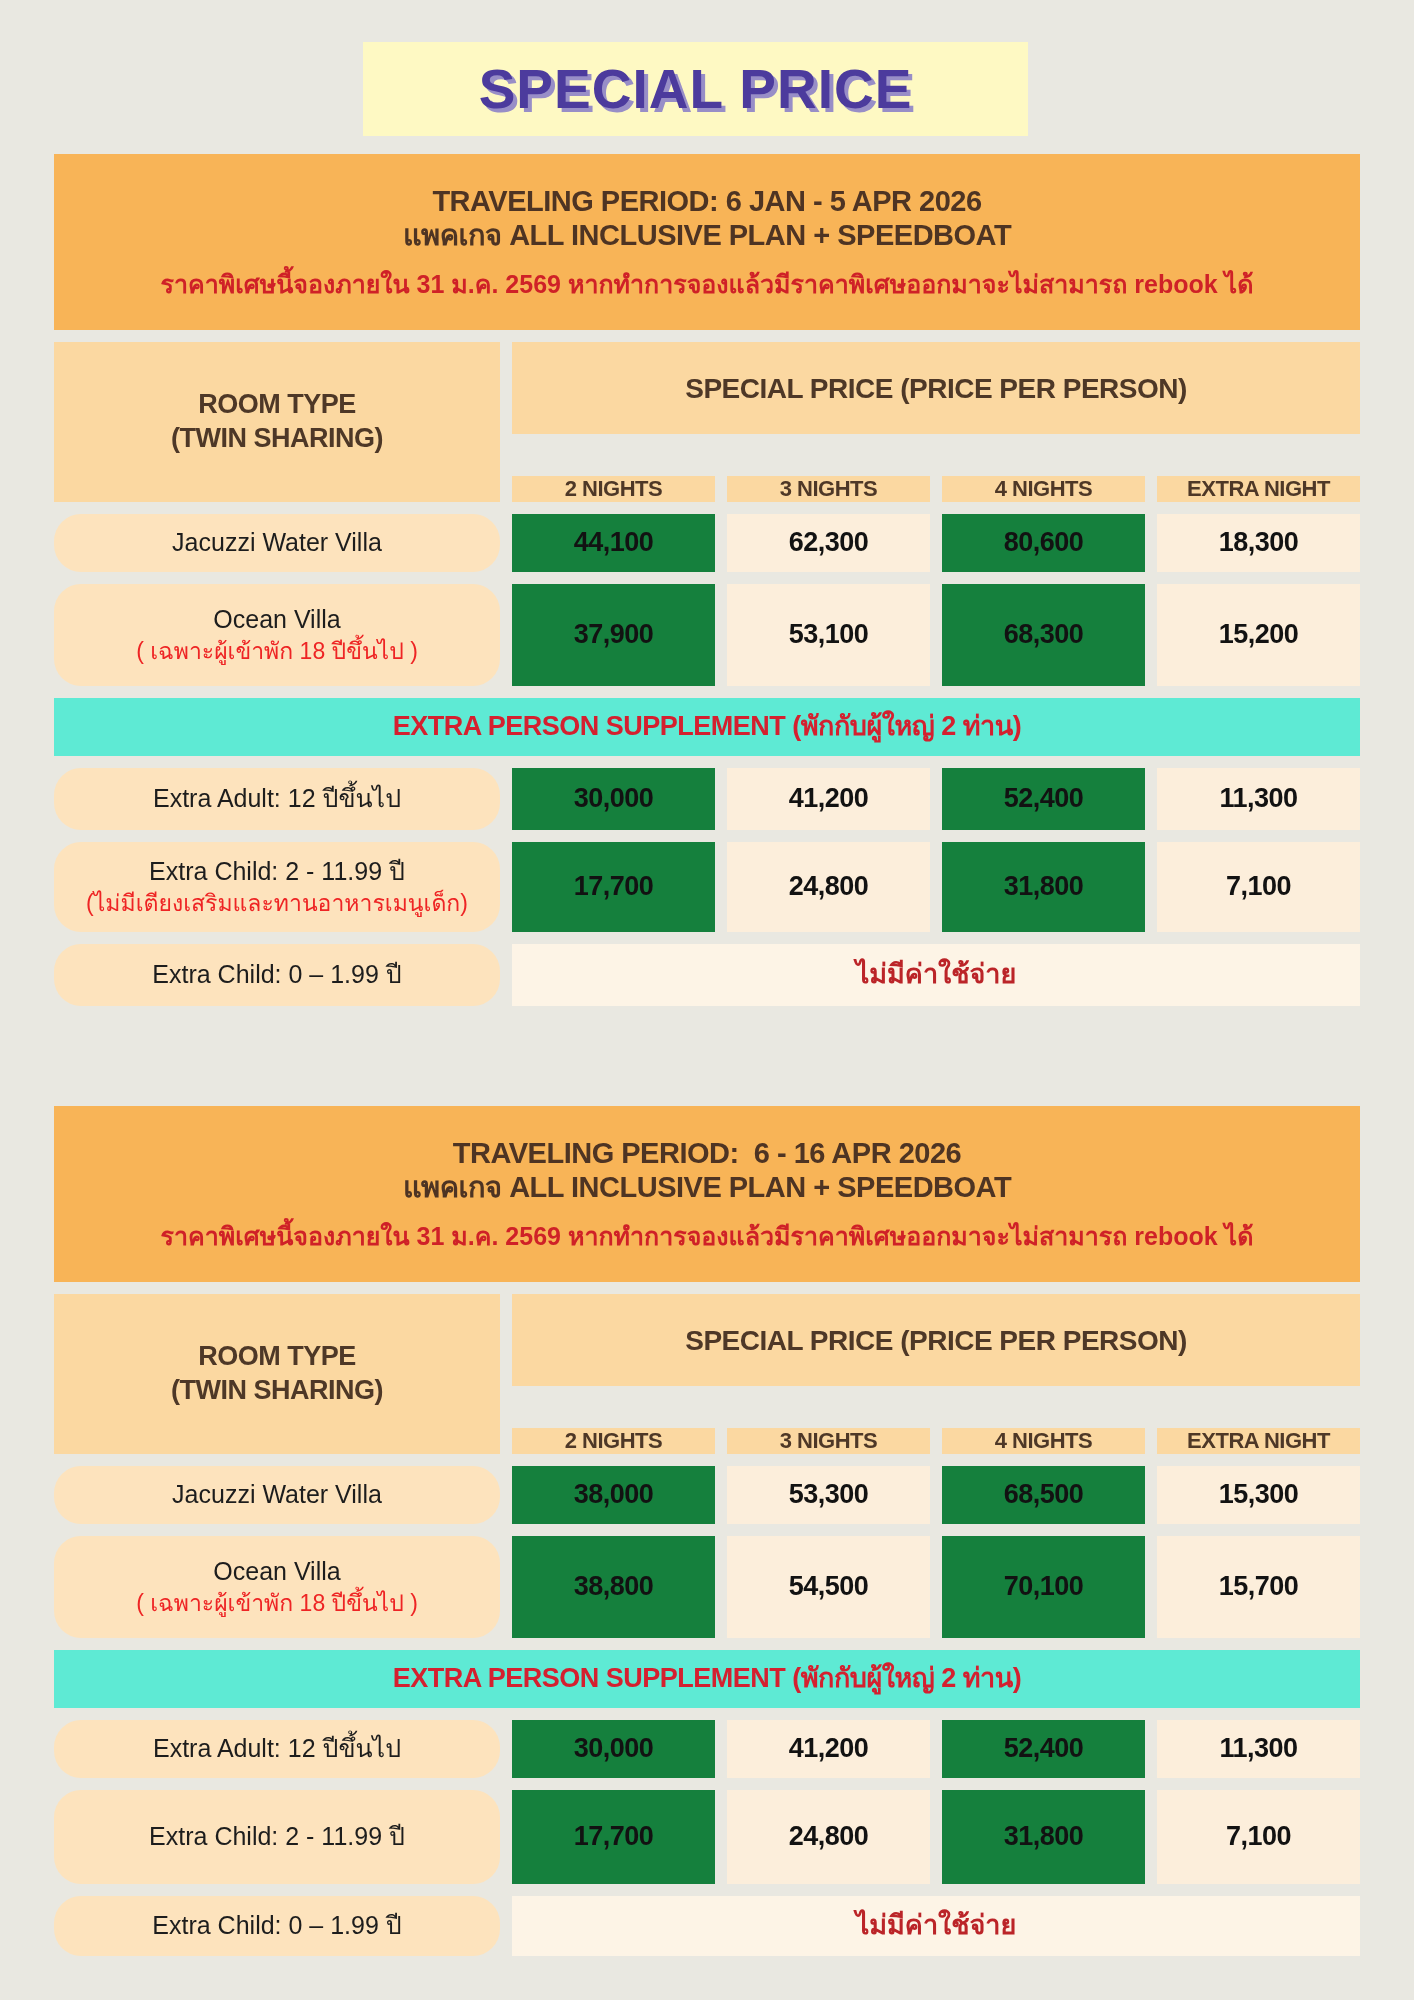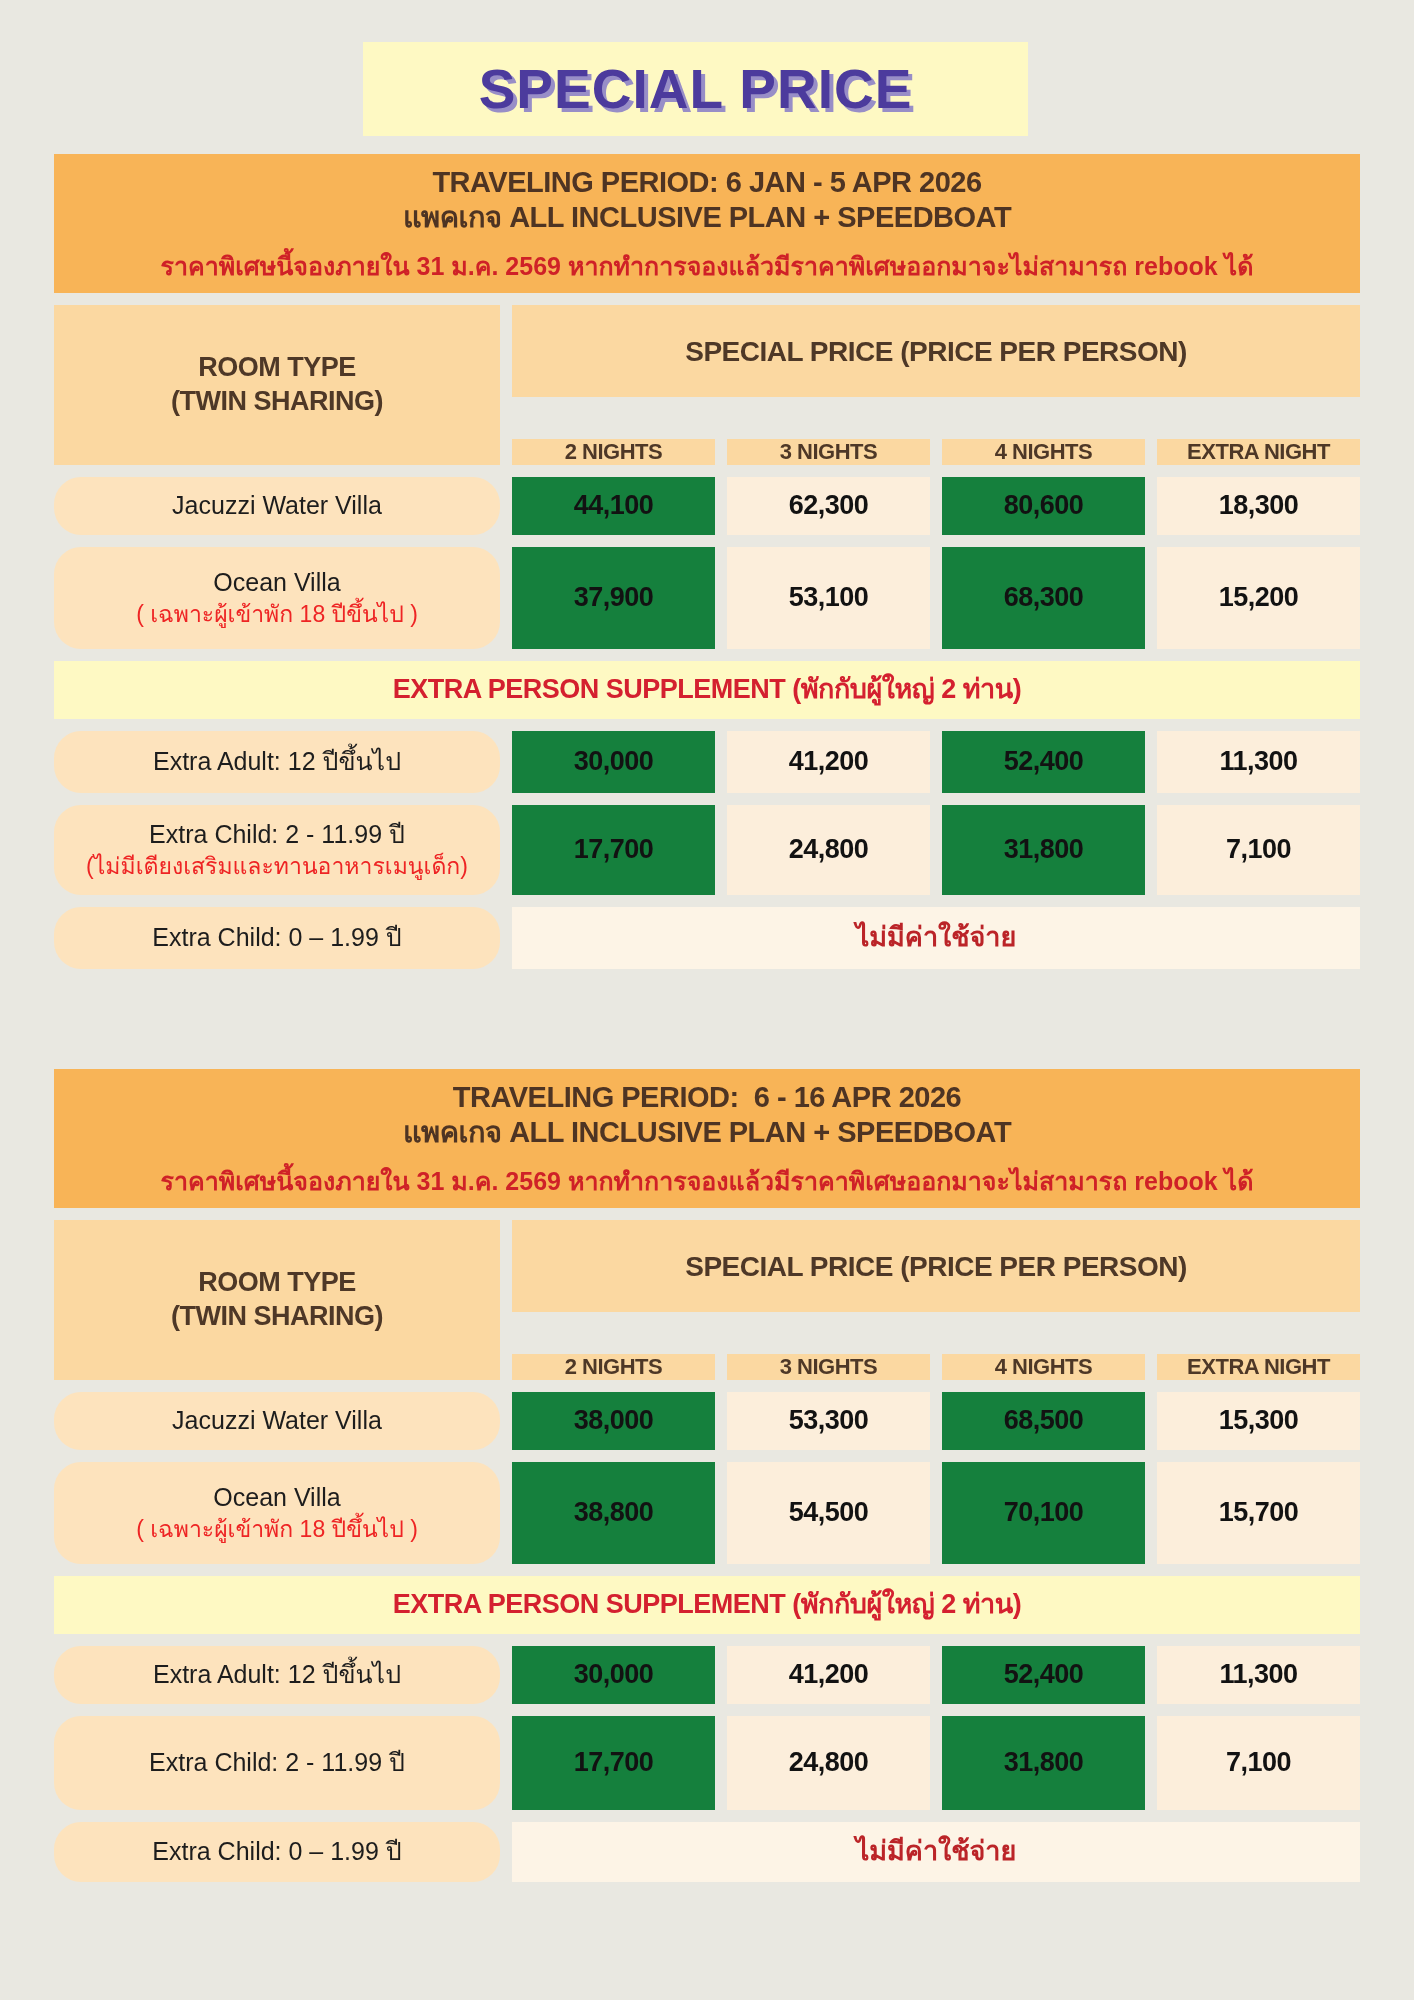--- a/index.html
+++ b/index.html
@@ -21,21 +21,21 @@
     letter-spacing:1px;
     text-shadow:4px 4px 0 #988ec7;
   }
 
   
   .price-table { width:1306px; margin-left:54px; }
   .t1 { margin-top:18px; }
   .t2 { margin-top:100px; }
 
   .band {
-    background:#f8b457; height:139px;
+    background:#f8b457; height:176px;
     display:flex; flex-direction:column; align-items:center; justify-content:center;
     text-align:center; margin-bottom:12px; padding:6px 10px;
   }
   .band .line1 {
     font-size:29px; font-weight:bold; color:#4e3423;
     letter-spacing:-0.5px; white-space:pre-wrap; line-height:1.2;
   }
   .band .line2 {
     font-size:29px; font-weight:bold; color:#4e3423;
     letter-spacing:-0.5px; line-height:1.2;
@@ -64,21 +64,21 @@
 
   .label-cell { background:#fde3bd; color:#1d1d1d; font-size:25px; flex-direction:column;border-radius:27px; }
   .label-cell .sub { color:#ee2424; font-size:23px; margin-top:2px; }
   .label-cell .sub:empty { display:none; }
 
   .val { font-weight:bold; color:#121212; font-size:27px; letter-spacing:-0.5px; }
   .v1,.v3 { background:#15803d; }
   .v2,.v4 { background:#fceedb; }
 
   .pink-band {
-    grid-column:1 / 6; background:#fef9c3;
+    grid-column:1 / 6; background:#5eead4;
     color:#d4202f; font-weight:bold; font-size:27px; letter-spacing:-0.5px;
   }
 
   .free-cell {
     grid-column:2 / 6; background:#fdf4e6;
     color:#bb2428; font-weight:bold; font-size:27px;text-align:center;
   }
 </style>
 </head>
 <body>

